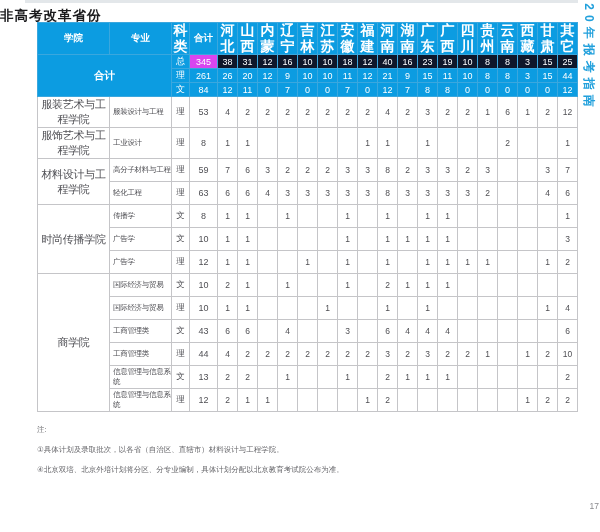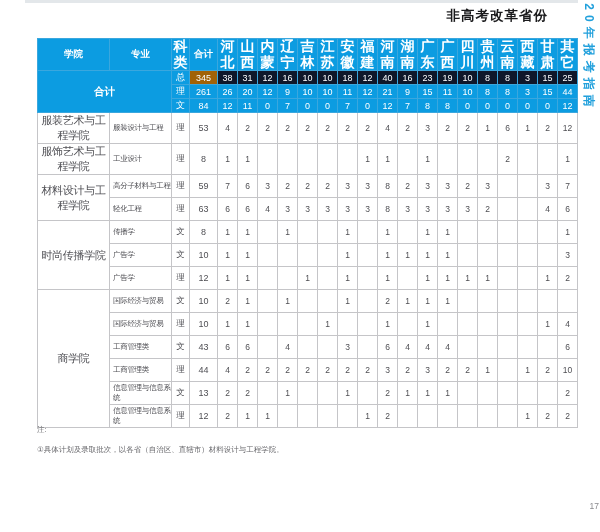--- a/index.html
+++ b/index.html
@@ -3,45 +3,45 @@
 <meta charset="utf-8">
 <style>
   html,body { margin:0; padding:0; }
   body {
     width:600px; height:532px; position:relative; overflow:hidden;
     background:#ffffff;
     font-family:"Liberation Sans","DejaVu Sans",sans-serif;
   }
   .top-strip { position:absolute; left:25px; top:0; width:553px; height:3px; background:#e3e7ea; }
   .title {
-    position:absolute; top:7px; left:0; width:548px; text-align:right;
+    position:absolute; top:7px; left:0; width:548px; text-align:left;
     font-size:13.5px; font-weight:bold; color:#1b1b1d; letter-spacing:1px;
   }
   .side-label {
     position:absolute; left:597px; top:-20px;
     transform:rotate(90deg); transform-origin:top left;
     white-space:nowrap; color:#21a0dc; font-weight:bold;
     font-size:12px; letter-spacing:5px;
   }
   .page-num { position:absolute; right:1px; top:501px; font-size:8.5px; color:#8a8a8e; }
 
-  table { position:absolute; left:37px; top:38px; border-collapse:collapse; table-layout:fixed; }
+  table { position:absolute; left:37px; top:22px; border-collapse:collapse; table-layout:fixed; }
   th,td { padding:0; text-align:center; vertical-align:middle; overflow:hidden; }
   thead tr { height:27px; }
   tr.sum-row { height:13px; }
   tbody.body-rows tr { height:23px; }
 
   .blue { background:#0c9ce1; border:1px solid #3aa7de; color:#fff; }
   th.blue { font-size:9.5px; font-weight:bold; }
   .stk { display:inline-block; width:1em; word-break:break-all; line-height:1.12; font-size:14px; font-weight:bold; }
   .sum-label { font-size:10.5px; font-weight:bold; }
   .cat { font-size:9px; }
   .sum-num { font-size:9px; font-weight:normal; }
   .sum-val { background:#0f172a; border:1px solid #3aa7de; color:#fdfeff; font-size:9px; }
-  .sum-val-total { background:#a16207; }
+  .sum-val-total { background:#d946ef; }
 
   tbody.body-rows td { background:#fff; border:1px solid #c5c5c8; color:#4f4f54; font-size:8.5px; }
   tbody.body-rows td.college { font-size:11px; letter-spacing:-0.3px; }
   tbody.body-rows td.major { font-size:7.5px; text-align:left; padding-left:3px; letter-spacing:-0.3px; }
   tbody.body-rows td.total { font-size:9px; }
 
   .notes { position:absolute; left:37px; top:425px; width:552px; font-size:7.5px; color:#66666a; }
   .notes p { margin:0 0 10px 0; white-space:nowrap; }
 </style>
 </head>
@@ -477,15 +477,16 @@
         <td class="val">1</td>
         <td class="val">2</td>
         <td class="val">2</td>
       </tr>
     </tbody>
   </table>
 
 <div class="notes">
   <p>注:</p>
   <p>①具体计划及录取批次，以各省（自治区、直辖市）材料设计与工程学院。</p>
+  <p>④北京双培、北京外培计划将分区、分专业编制，具体计划分配以北京教育考试院公布为准。</p>
 </div>
 
 <div class="page-num">17</div>
 
 </body></html>

